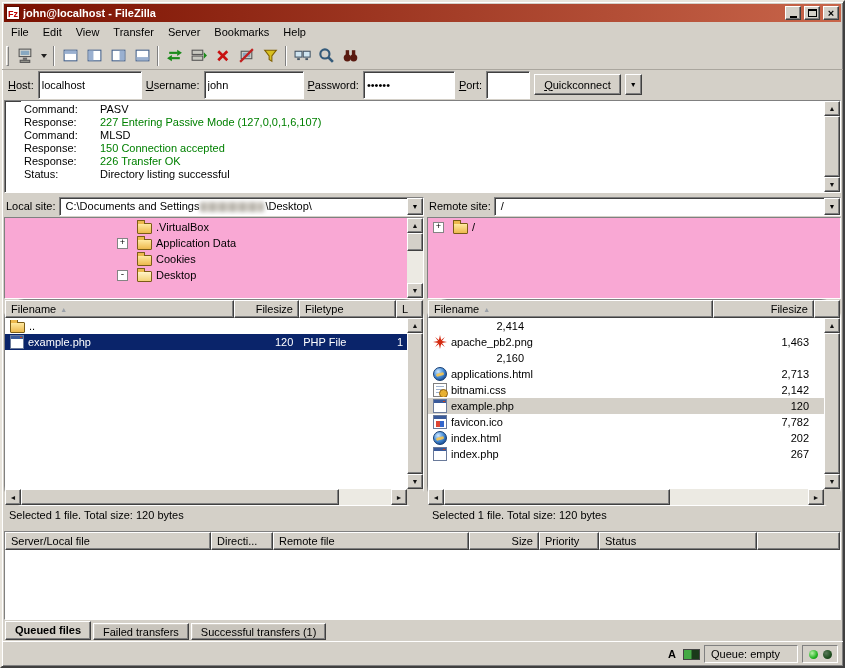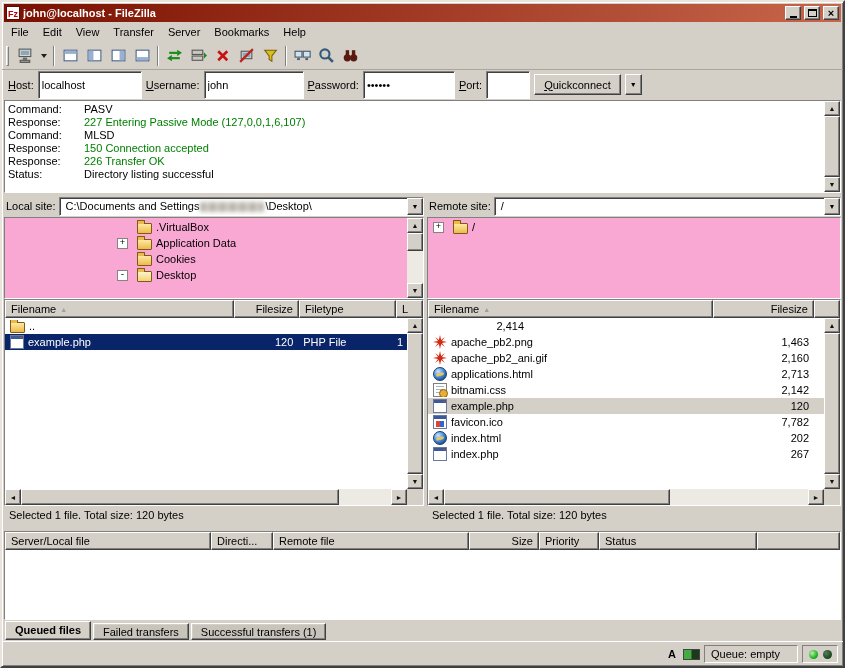--- a/index.html
+++ b/index.html
@@ -48,21 +48,21 @@
   .qlabel::first-letter { text-decoration: underline; }
   .qinput { height:19px; font: 11px "Liberation Sans", sans-serif; padding:13px 3px;
     border:1px solid; border-color:#808080 #ffffff #ffffff #808080; box-shadow: inset 1px 1px 0 #404040; background:#fff; outline:none; }
   .qc-btn { height:21px; padding:2px 9px; font: 11px "Liberation Sans", sans-serif; cursor:default; }
   .qc-btn .fl { display:block; }
   .qc-btn .fl::first-letter { text-decoration: underline; }
   .qc-drop { width:17px; height:21px; display:flex; align-items:center; justify-content:center; }
 
   
   .log { height:93px; margin:1px 2px 2px 2px; display:flex; }
-  .log-lines { flex:1; padding:2px 3px; overflow:hidden; background:#fff; }
+  .log-lines { flex:1; padding:2px 3px; overflow:hidden; background:#fff;margin-left:16px; }
   .log-line { line-height:13px; white-space:nowrap; }
   .log-lab { display:inline-block; width:76px; }
 
   
   .vscroll { width:16px; flex:none; display:flex; flex-direction:column; background:#eceae3; }
   .sb-btn { width:16px; height:15px; flex:none; display:flex; align-items:center; justify-content:center; font-size:7px; color:#111; }
   .sb-track { flex:1; position:relative; }
   .sb-thumb { position:absolute; left:0; width:16px; }
   .hscroll { height:16px; flex:none; display:flex; background:#eceae3; }
   .sb-btn-h { width:16px; height:16px; flex:none; display:flex; align-items:center; justify-content:center; font-size:7px; color:#111; }
@@ -120,21 +120,21 @@
   .fi-ico { background:#fff; border:1px solid #6a7a9a; }
   .fi-ico::before { content:""; position:absolute; top:0; left:0; right:0; height:3px; background:#3a5a9a; }
   .fi-ico::after { content:""; position:absolute; left:2px; top:5px; width:8px; height:6px;
     background: linear-gradient(90deg,#d43 0 50%, #36c 50% 100%); }
 
   
   .lists-row { height:226px; display:flex; padding:0 2px; }
   .list-col { display:flex; flex-direction:column; min-width:0; }
   .list-col.left { width:420px; flex:none; }
   .list-col.right { flex:1; }
-  .flist { flex:1; display:flex; flex-direction:column; min-height:0; }
+  .flist { flex:1; display:flex; flex-direction:column; min-height:0;border-radius:20px; }
   .fl-hdr { height:18px; display:flex; flex:none; background:#d4d0c8; }
   .col { padding:2px 5px; white-space:nowrap; overflow:hidden; display:flex; align-items:center; }
   .col.num { justify-content:flex-end; }
   .col.fill { flex:1; }
   .sort { font-size:7px; color:#9aa0a8; margin-left:4px; }
   .fl-body { flex:1; display:flex; min-height:0; background:#fff; }
   .rows { flex:1; overflow:hidden; }
   .frow { height:16px; display:flex; align-items:center; }
   .fcell { padding:0 5px; white-space:nowrap; overflow:hidden; }
   .fcell.name { display:flex; align-items:center; gap:4px; }
@@ -456,24 +456,20 @@
                 <span class="fcell num" style="width:101px">2,414</span>
               </div>
             <div class="frow">
                 <span class="fcell name" style="width:285px">
                   <span class="fi fi-img"></span>
                   <span>apache_pb2.png</span>
                 </span>
                 <span class="fcell num" style="width:101px">1,463</span>
               </div>
             <div class="frow">
-                <span class="fcell name" style="width:285px">
-                  <span class="fi fi-img"></span>
-                  <span>apache_pb2_ani.gif</span>
-                </span>
                 <span class="fcell num" style="width:101px">2,160</span>
               </div>
             <div class="frow">
                 <span class="fcell name" style="width:285px">
                   <span class="fi fi-globe"></span>
                   <span>applications.html</span>
                 </span>
                 <span class="fcell num" style="width:101px">2,713</span>
               </div>
             <div class="frow">

